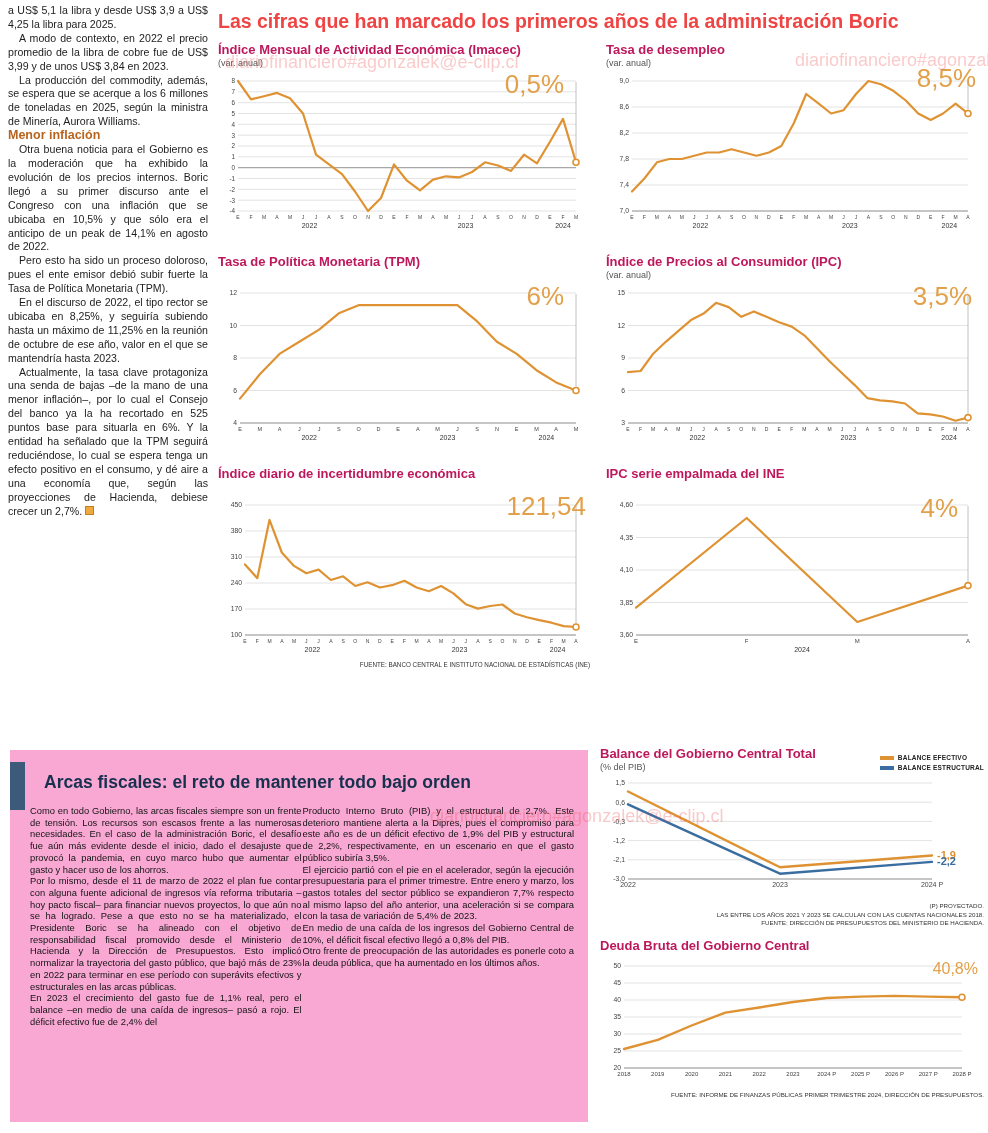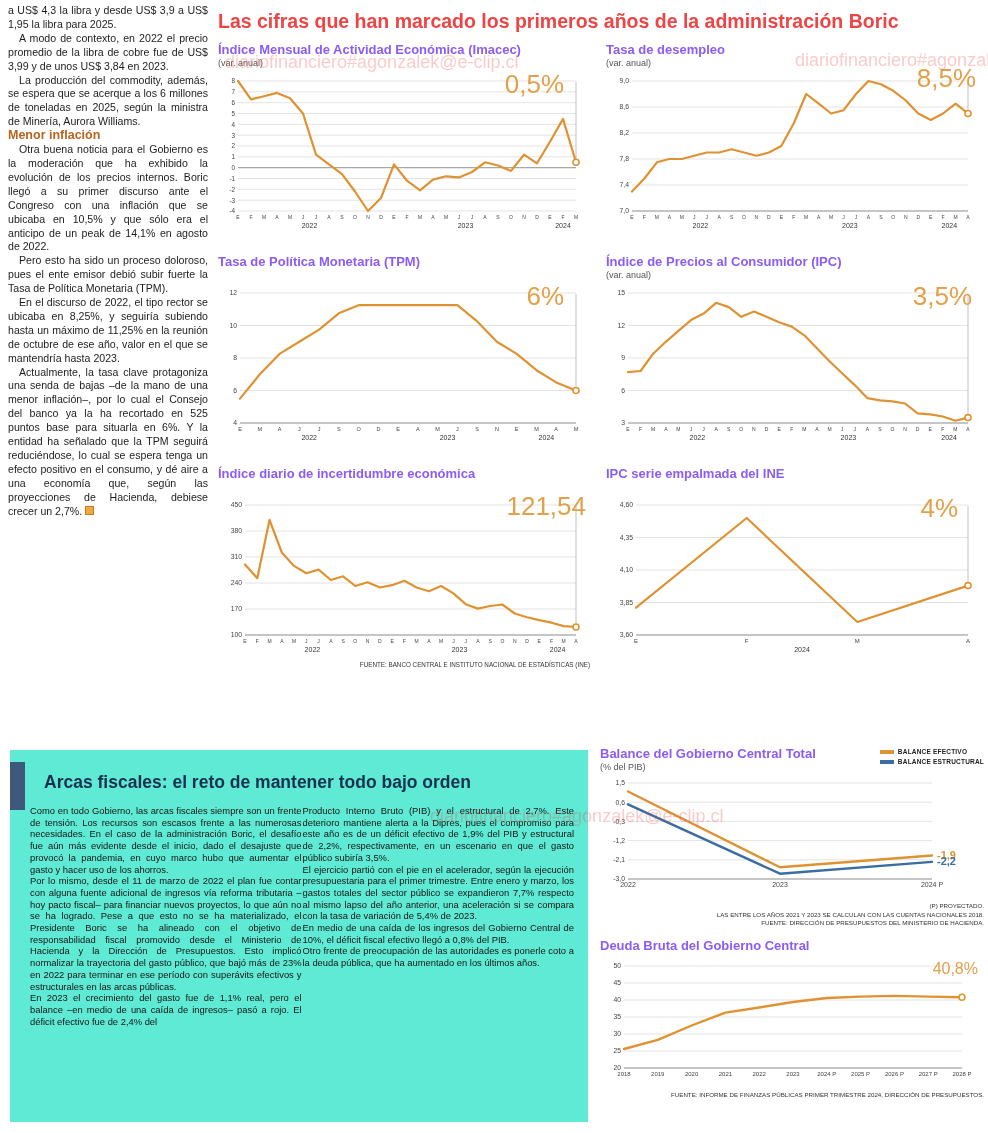--- a/index.html
+++ b/index.html
@@ -10,53 +10,53 @@
   
   .leftcol{position:absolute;left:8px;top:4px;width:200px;font-size:10.6px;line-height:13.9px;text-align:justify;}
   .leftcol p{margin:0;text-indent:11px;}
   .leftcol p.noindent{text-indent:0;}
   .sec-head{color:#b8641e;font-weight:bold;font-size:12.5px;margin:9px 0 4px;text-indent:0 !important;}
   .endmark{display:inline-block;width:7px;height:7px;background:#f0a940;border:1px solid #c87c1e;margin-left:3px;}
   
   .main-title{position:absolute;left:218px;top:10px;width:765px;font-size:19.5px;font-weight:bold;color:#ef4444;}
   
   .chart{position:absolute;}
-  .chart-title{font-size:13px;font-weight:bold;color:#8b5cf6;}
+  .chart-title{font-size:13px;font-weight:bold;color:#be185d;}
   .chart-sub{font-size:9px;color:#555;margin-top:1px;min-height:12px;}
   .plot-wrap{position:relative;margin-top:3px;}
   .big-val{position:absolute;font-size:26px;color:#e2a04a;z-index:2;background:transparent;}
   .big-val-sm{position:absolute;font-size:16px;color:#e2a04a;z-index:2;}
   svg text{font-family:"Liberation Sans", sans-serif;}
   .source-note{font-size:6.3px;color:#333;text-align:right;margin-top:2px;}
   
-  .fiscal-box{position:absolute;left:10px;top:750px;width:578px;height:372px;background:#5eead4;}
+  .fiscal-box{position:absolute;left:10px;top:750px;width:578px;height:372px;background:#f9a8d4;}
   .fiscal-bar{position:absolute;left:0;top:12px;width:15px;height:48px;background:#3d5a7a;}
   .fiscal-title{font-size:17.5px;font-weight:bold;color:#16304e;padding:22px 20px 0 34px;}
   .fiscal-cols{display:flex;gap:1px;padding:12px 14px 0 20px;}
   .fiscal-col{width:50%;font-size:9.4px;line-height:11.7px;text-align:justify;color:#141414;}
   .fiscal-col p{margin:0;}
   
-  .chart7-head{display:flex;justify-content:space-between;align-items:flex-start;}
+  .chart7-head{display:flex;justify-content:space-between;align-items:flex-end;}
   .legend{margin-top:2px;}
   .legend-row{display:flex;align-items:center;gap:4px;margin-bottom:3px;}
   .legend-swatch{width:14px;height:4px;display:inline-block;}
   .legend-label{font-size:6.5px;font-weight:bold;color:#222;letter-spacing:.2px;}
   .footnotes{text-align:right;font-size:6.2px;color:#333;line-height:8.5px;margin-top:3px;}
   
   .watermark{position:absolute;font-size:18px;color:#ef4444;opacity:.28;white-space:nowrap;z-index:5;pointer-events:none;}
 </style>
 </head>
 <body>
 
 <div class="watermark" style="left:225px;top:52px;">diariofinanciero#agonzalek@e-clip.cl</div>
 <div class="watermark" style="left:795px;top:50px;">diariofinanciero#agonzalek@e-clip.cl</div>
 <div class="watermark" style="left:430px;top:806px;">diariofinanciero#agonzalek@e-clip.cl</div>
 
 <div class="leftcol">
-  <p class="noindent">a US$ 4,3 la libra y desde US$ 3,9 a US$ 1,95 la libra para 2025.</p>
+  <p class="noindent">a US$ 5,1 la libra y desde US$ 3,9 a US$ 4,25 la libra para 2025.</p>
   <p>A modo de contexto, en 2022 el precio promedio de la libra de cobre fue de US$ 3,99 y de unos US$ 3,84 en 2023.</p>
   <p>La producción del commodity, además, se espera que se acerque a los 6 millones de toneladas en 2025, según la ministra de Minería, Aurora Williams.</p>
   <p class="sec-head">Menor inflación</p>
   <p>Otra buena noticia para el Gobierno es la moderación que ha exhibido la evolución de los precios internos. Boric llegó a su primer discurso ante el Congreso con una inflación que se ubicaba en 10,5% y que sólo era el anticipo de un peak de 14,1% en agosto de 2022.</p>
   <p>Pero esto ha sido un proceso doloroso, pues el ente emisor debió subir fuerte la Tasa de Política Monetaria (TPM).</p>
   <p>En el discurso de 2022, el tipo rector se ubicaba en 8,25%, y seguiría subiendo hasta un máximo de 11,25% en la reunión de octubre de ese año, valor en el que se mantendría hasta 2023.</p>
   <p><span>Actualmente, la tasa clave protagoniza una senda de bajas –de la mano de una menor inflación–, por lo cual el Consejo del banco ya la ha recortado en 525 puntos base para situarla en 6%. Y la entidad ha señalado que la TPM seguirá reduciéndose, lo cual se espera tenga un efecto positivo en el consumo, y dé aire a una economía que, según las proyecciones de Hacienda, debiese crecer un 2,7%.</span><span class="endmark"></span></p>
 </div>
 
 <div class="main-title">Las cifras que han marcado los primeros años de la administración Boric</div>

